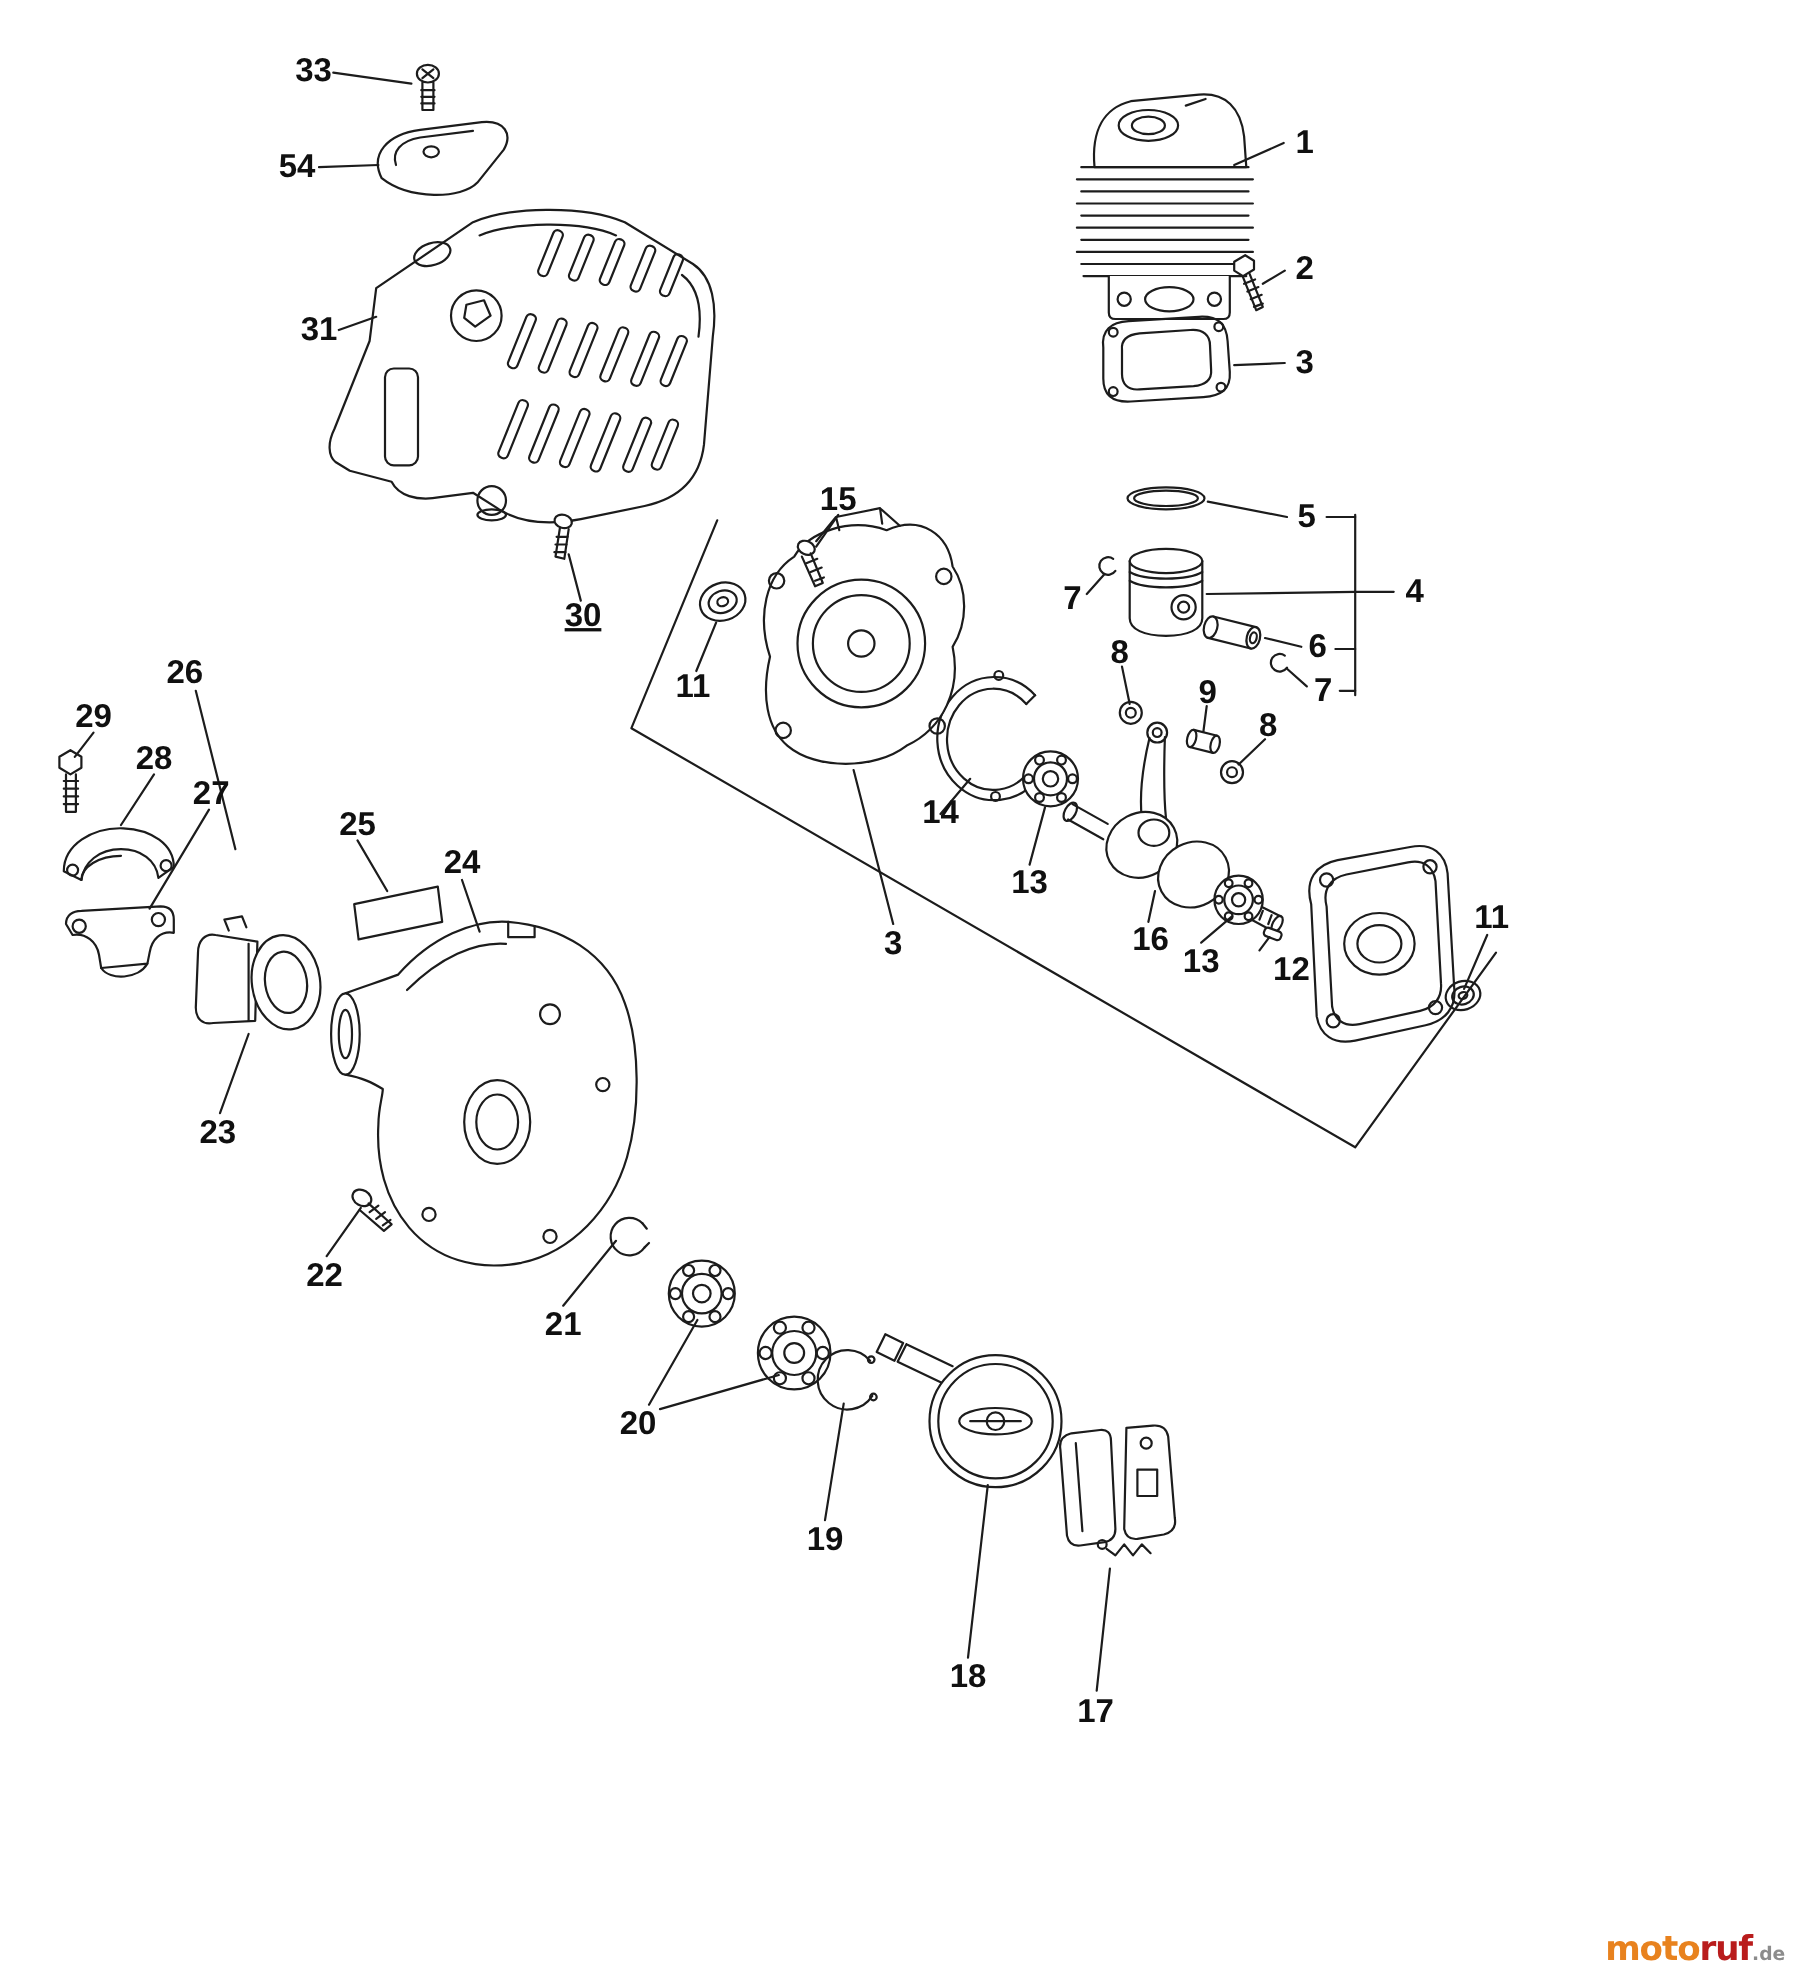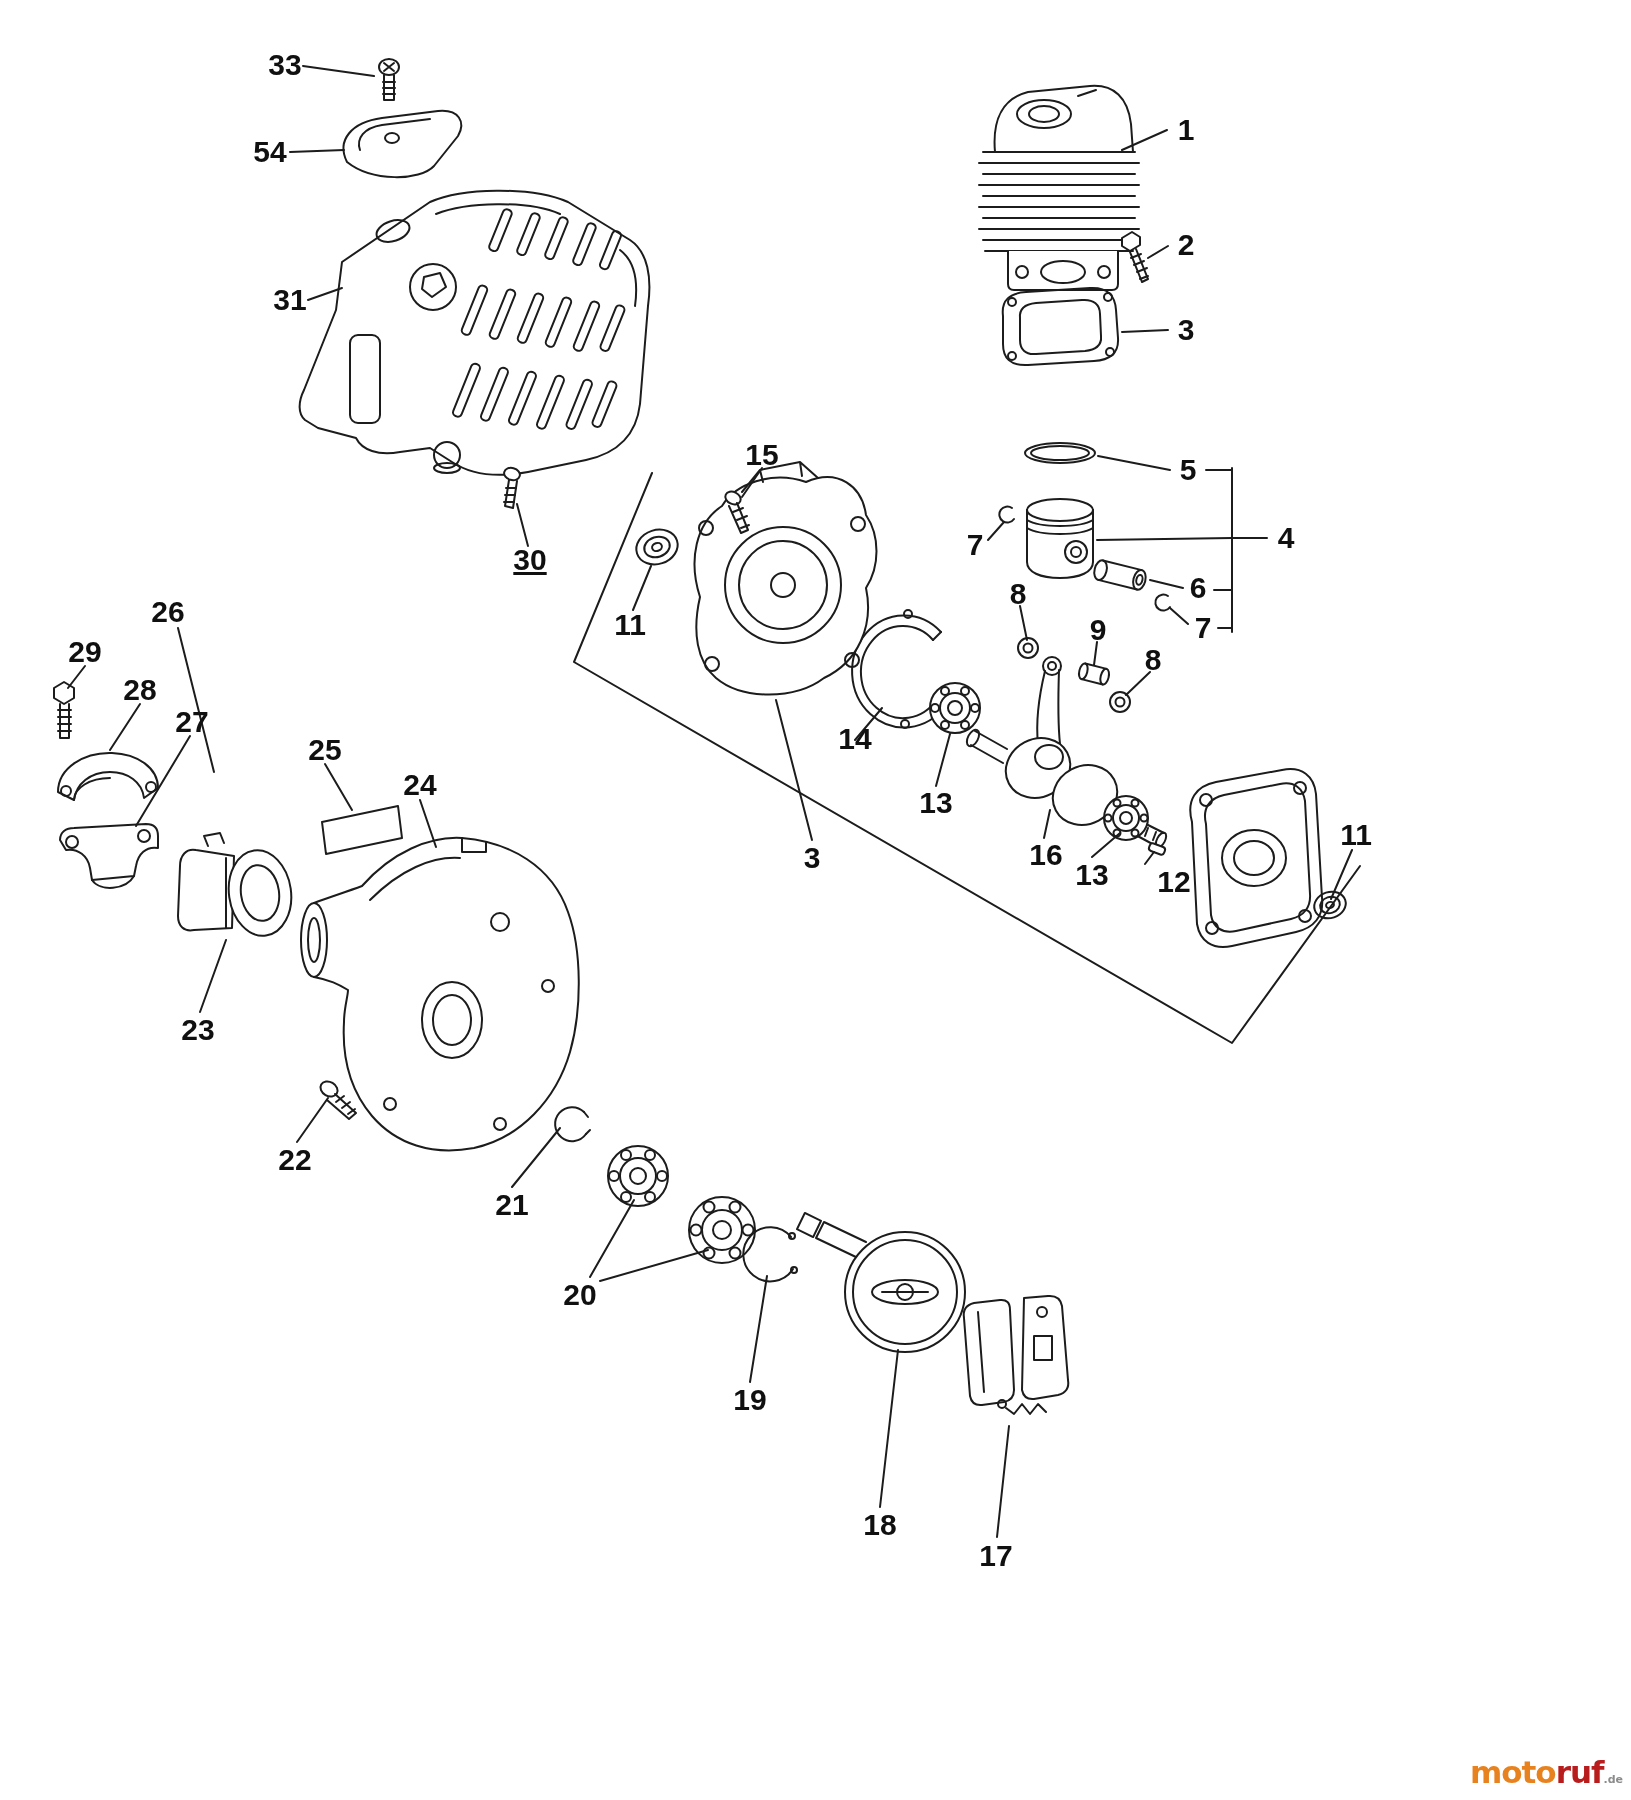--- a/index.html
+++ b/index.html
@@ -4,21 +4,21 @@
 <style>
   html,body{margin:0;padding:0;background:#fff;}
   #canvas{position:relative;width:1631px;height:1800px;background:#ffffff;
           font-family:"Liberation Sans",sans-serif;overflow:hidden;padding-left:16px;}
   #art{position:absolute;left:0;top:0;}
   .callout{position:absolute;transform:translate(-50%,-50%);
            font-weight:bold;font-size:30px;color:#101010;line-height:1;}
   #watermark{position:absolute;right:24px;bottom:10px;text-decoration:none;
              font-weight:bold;font-size:31px;letter-spacing:-1px;
              font-family:"DejaVu Sans",sans-serif;}
-  #watermark .suffix{font-size:11px;letter-spacing:0;}
+  #watermark .suffix{font-size:17px;letter-spacing:0;}
 </style>
 </head>
 <body>
 
 <div id="canvas">
 
 <svg id="art" viewBox="0 0 1631 1800" width="1631" height="1800">
 <g stroke="#1c1c1c" stroke-width="2" fill="none" stroke-linecap="round" stroke-linejoin="round">
 
   <g>

